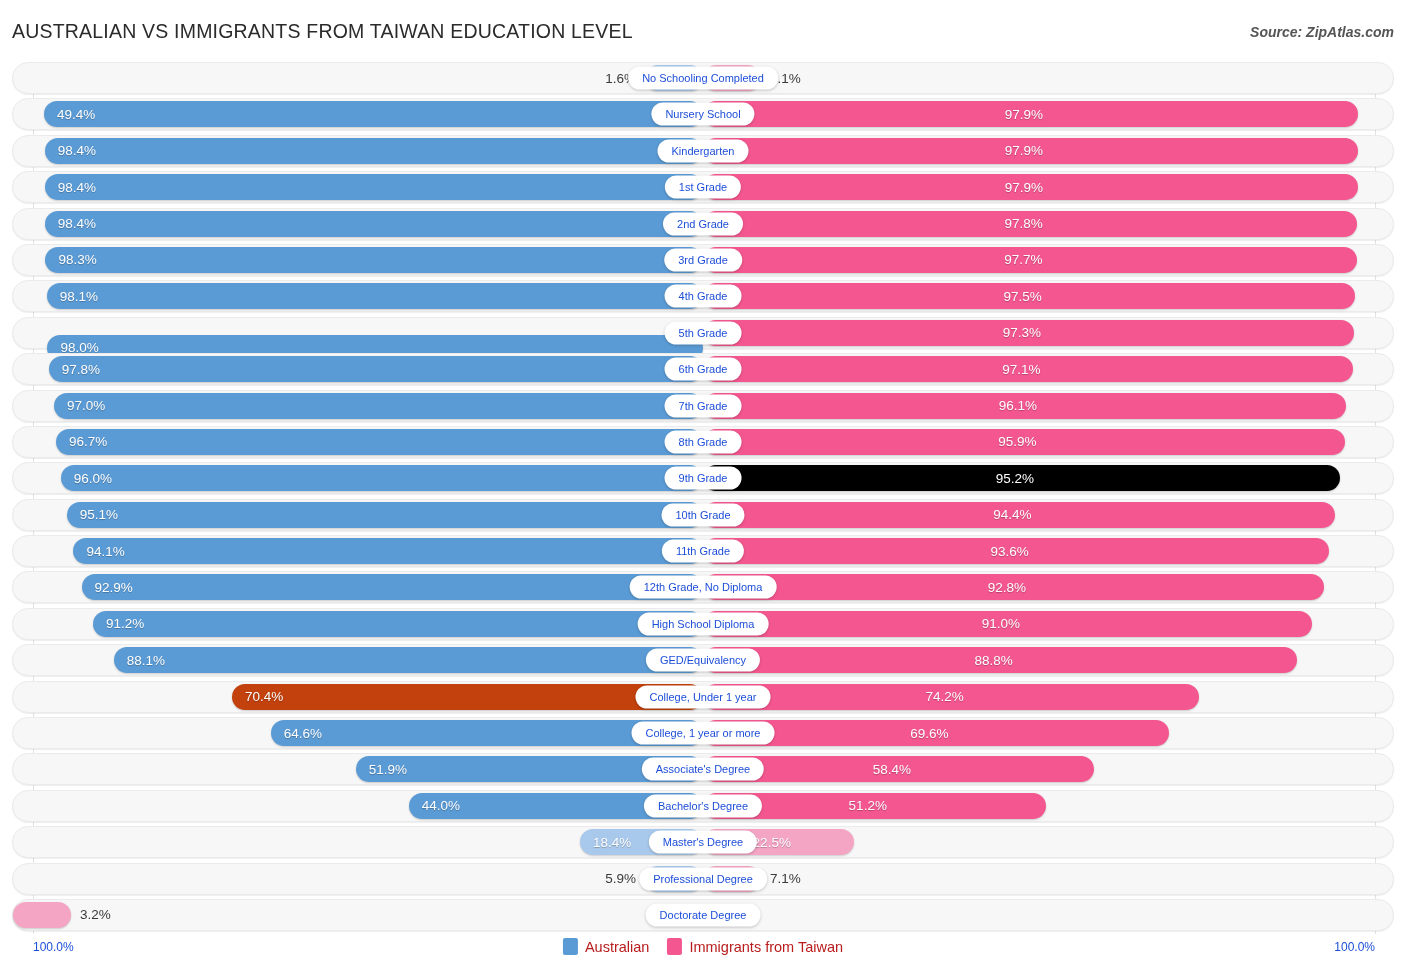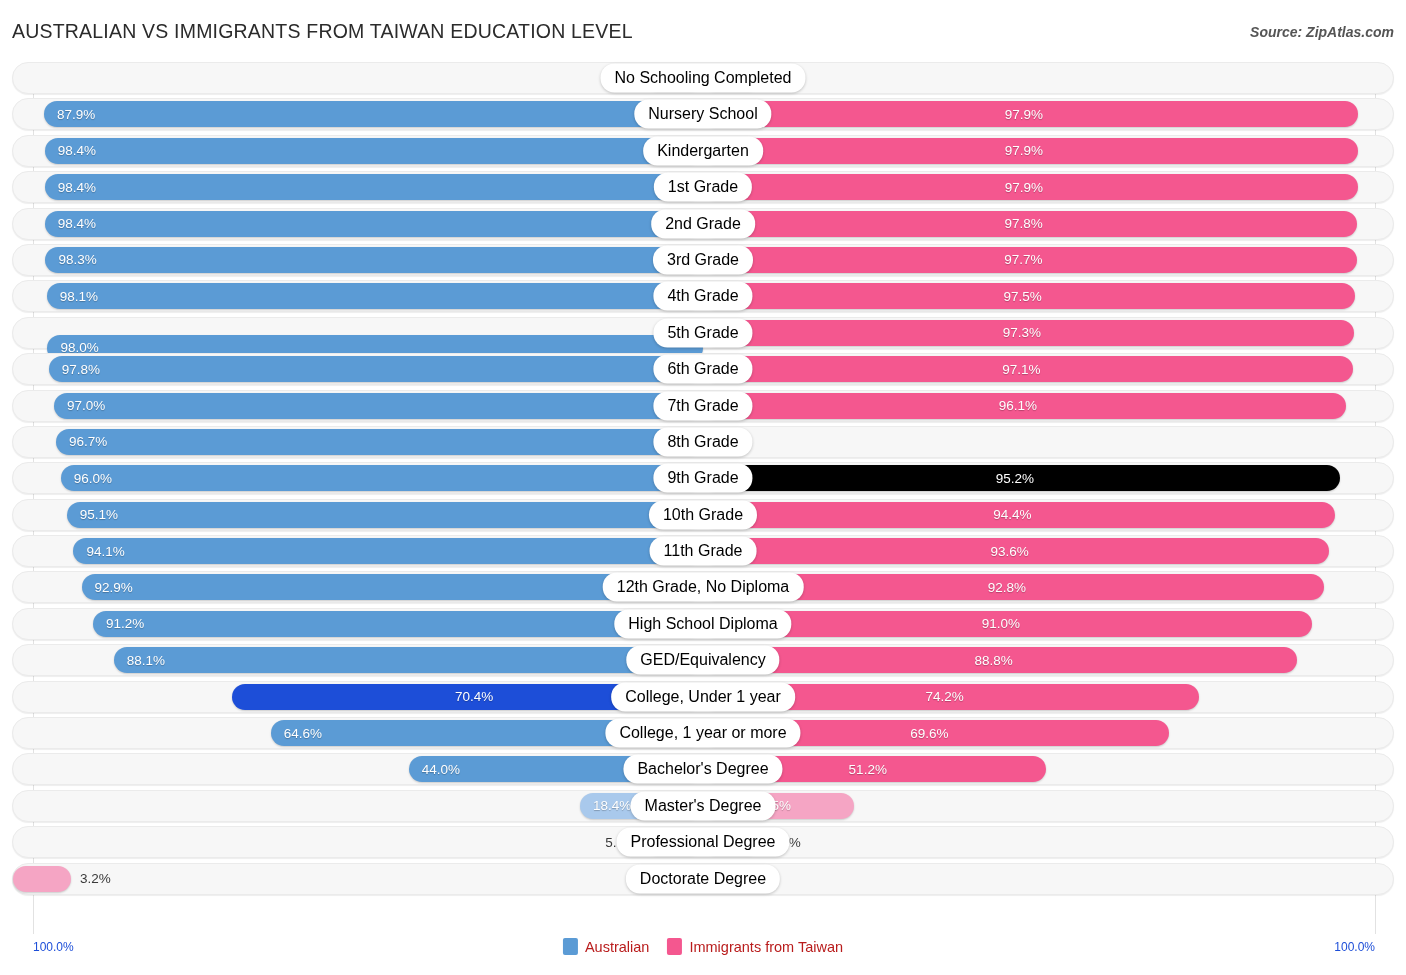--- a/index.html
+++ b/index.html
@@ -95,22 +95,22 @@
   .half.right .val.outside { margin-left: 9px; }
 
   .cat {
     position: absolute;
     left: 50%;
     top: 50%;
     transform: translate(-50%, -50%);
     background: #ffffff;
     border-radius: 14px;
     padding: 5px 14px 6px;
-    font-size: 16px;
-    color: #000000;
+    font-size: 11px;
+    color: #1d4ed8;
     white-space: nowrap;
     box-shadow: 0 1px 3px rgba(0,0,0,.22);
     z-index: 4;
   }
 
   
   .footer {
     position: absolute;
     left: 12px; right: 12px;
     top: 938px;
@@ -158,21 +158,21 @@
           </div>
           <div class="half right">
             <div class="bar right" style="width: 58px; background: rgb(245, 165, 196);"></div>
             <span class="val outside">2.1%</span>
           </div>
           <div class="cat">No Schooling Completed</div>
         </div>
         <div class="row">
           <div class="half left">
             <div class="bar left" style="width: 658.965px; background: rgb(91, 155, 213);">
-              <span class="val inside">87.9%</span>
+              <span class="val inside">49.4%</span>
             </div>
           </div>
           <div class="half right">
             <div class="bar right" style="width: 654.951px; background: rgb(244, 87, 143);">
               <span class="val inside">97.9%</span>
             </div>
           </div>
           <div class="cat">Nursery School</div>
         </div>
         <div class="row">
@@ -278,20 +278,25 @@
             </div>
           </div>
           <div class="cat">7th Grade</div>
         </div>
         <div class="row">
           <div class="half left">
             <div class="bar left" style="width: 646.923px; background: rgb(91, 155, 213);">
               <span class="val inside">96.7%</span>
             </div>
           </div>
+          <div class="half right">
+            <div class="bar right" style="width: 641.571px; background: rgb(244, 87, 143);">
+              <span class="val inside">95.9%</span>
+            </div>
+          </div>
           <div class="cat">8th Grade</div>
         </div>
         <div class="row">
           <div class="half left">
             <div class="bar left" style="width: 642.24px; background: rgb(91, 155, 213);">
               <span class="val inside">96.0%</span>
             </div>
           </div>
           <div class="half right">
             <div class="bar right" style="width: 636.888px; background: #000000;">
@@ -360,21 +365,21 @@
           </div>
           <div class="half right">
             <div class="bar right" style="width: 594.072px; background: rgb(244, 87, 143);">
               <span class="val inside">88.8%</span>
             </div>
           </div>
           <div class="cat">GED/Equivalency</div>
         </div>
         <div class="row">
           <div class="half left">
-            <div class="bar left" style="width: 470.976px; background: #1d4ed8; justify-content: center;">
+            <div class="bar left" style="width: 470.976px; background: #c2410c;">
               <span class="val inside">70.4%</span>
             </div>
           </div>
           <div class="half right">
             <div class="bar right" style="width: 496.398px; background: rgb(244, 87, 143);">
               <span class="val inside">74.2%</span>
             </div>
           </div>
           <div class="cat">College, Under 1 year</div>
         </div>
@@ -383,20 +388,33 @@
             <div class="bar left" style="width: 432.174px; background: rgb(91, 155, 213);">
               <span class="val inside">64.6%</span>
             </div>
           </div>
           <div class="half right">
             <div class="bar right" style="width: 465.624px; background: rgb(244, 87, 143);">
               <span class="val inside">69.6%</span>
             </div>
           </div>
           <div class="cat">College, 1 year or more</div>
+        </div>
+        <div class="row">
+          <div class="half left">
+            <div class="bar left" style="width: 347.211px; background: rgb(91, 155, 213);">
+              <span class="val inside">51.9%</span>
+            </div>
+          </div>
+          <div class="half right">
+            <div class="bar right" style="width: 390.696px; background: rgb(244, 87, 143);">
+              <span class="val inside">58.4%</span>
+            </div>
+          </div>
+          <div class="cat">Associate's Degree</div>
         </div>
         <div class="row">
           <div class="half left">
             <div class="bar left" style="width: 294.36px; background: rgb(91, 155, 213);">
               <span class="val inside">44.0%</span>
             </div>
           </div>
           <div class="half right">
             <div class="bar right" style="width: 342.528px; background: rgb(244, 87, 143);">
               <span class="val inside">51.2%</span>

